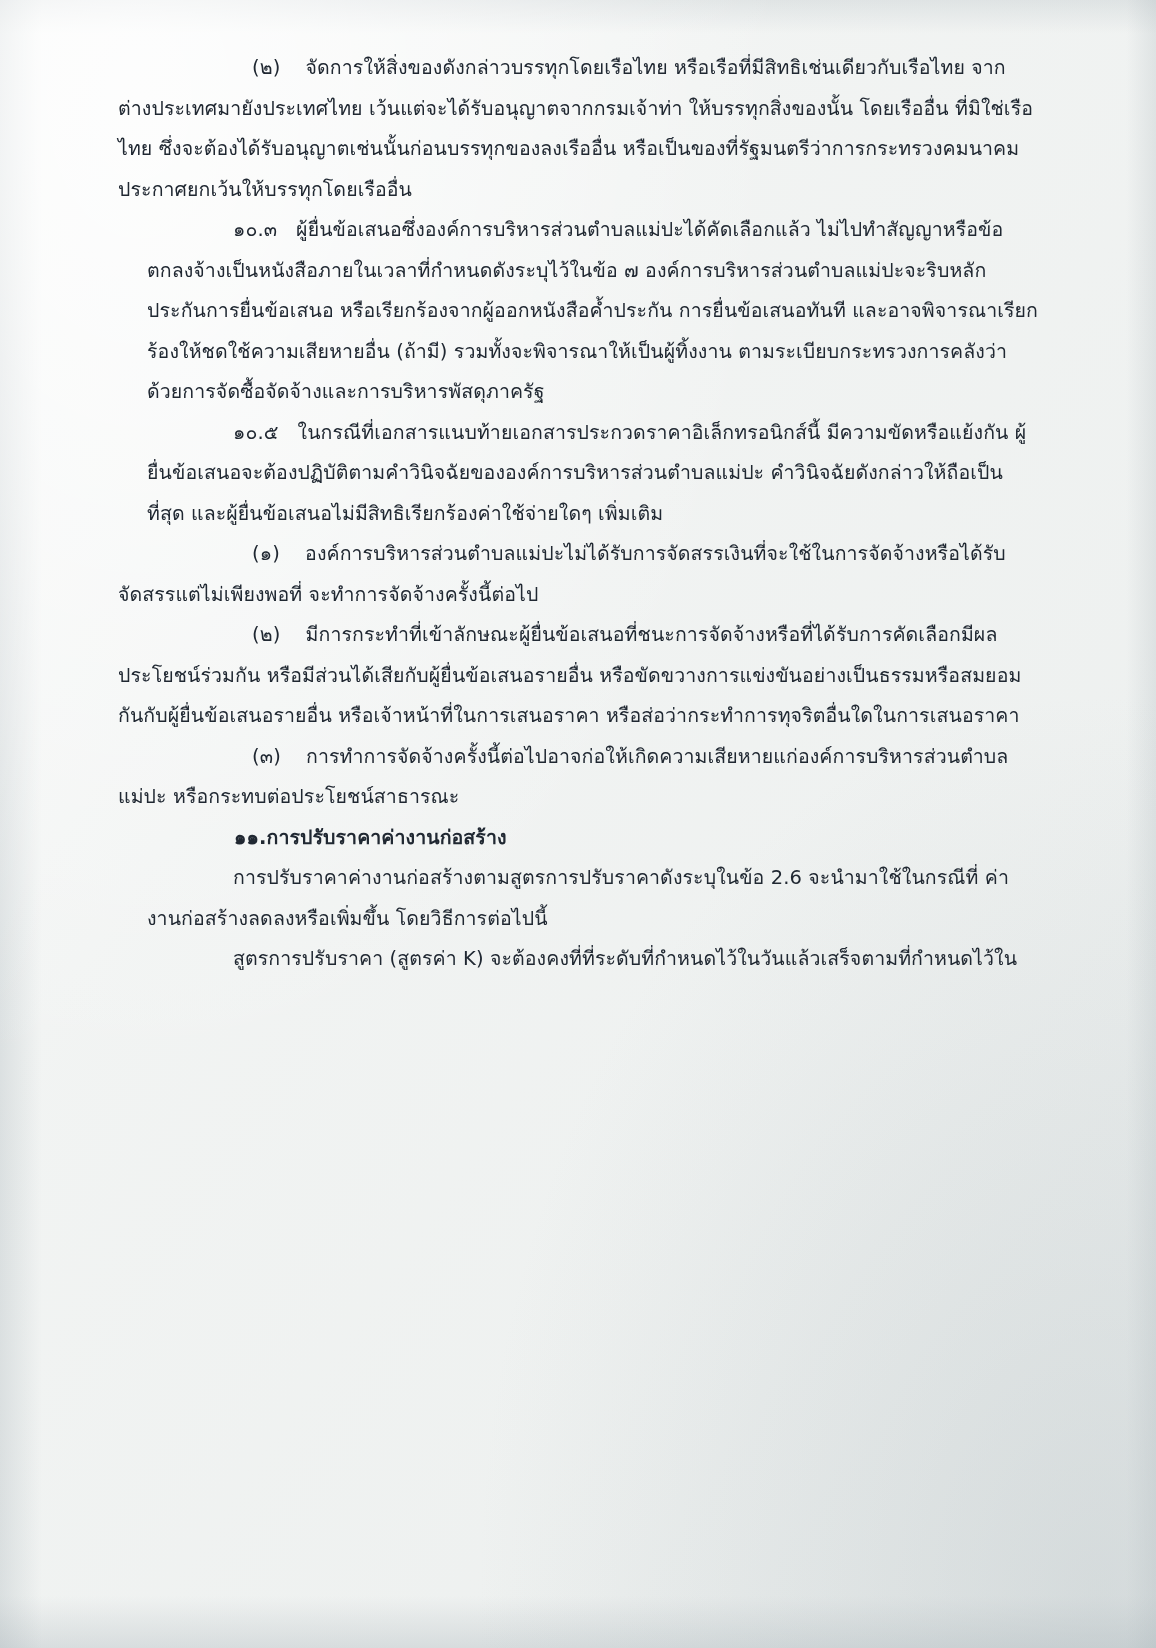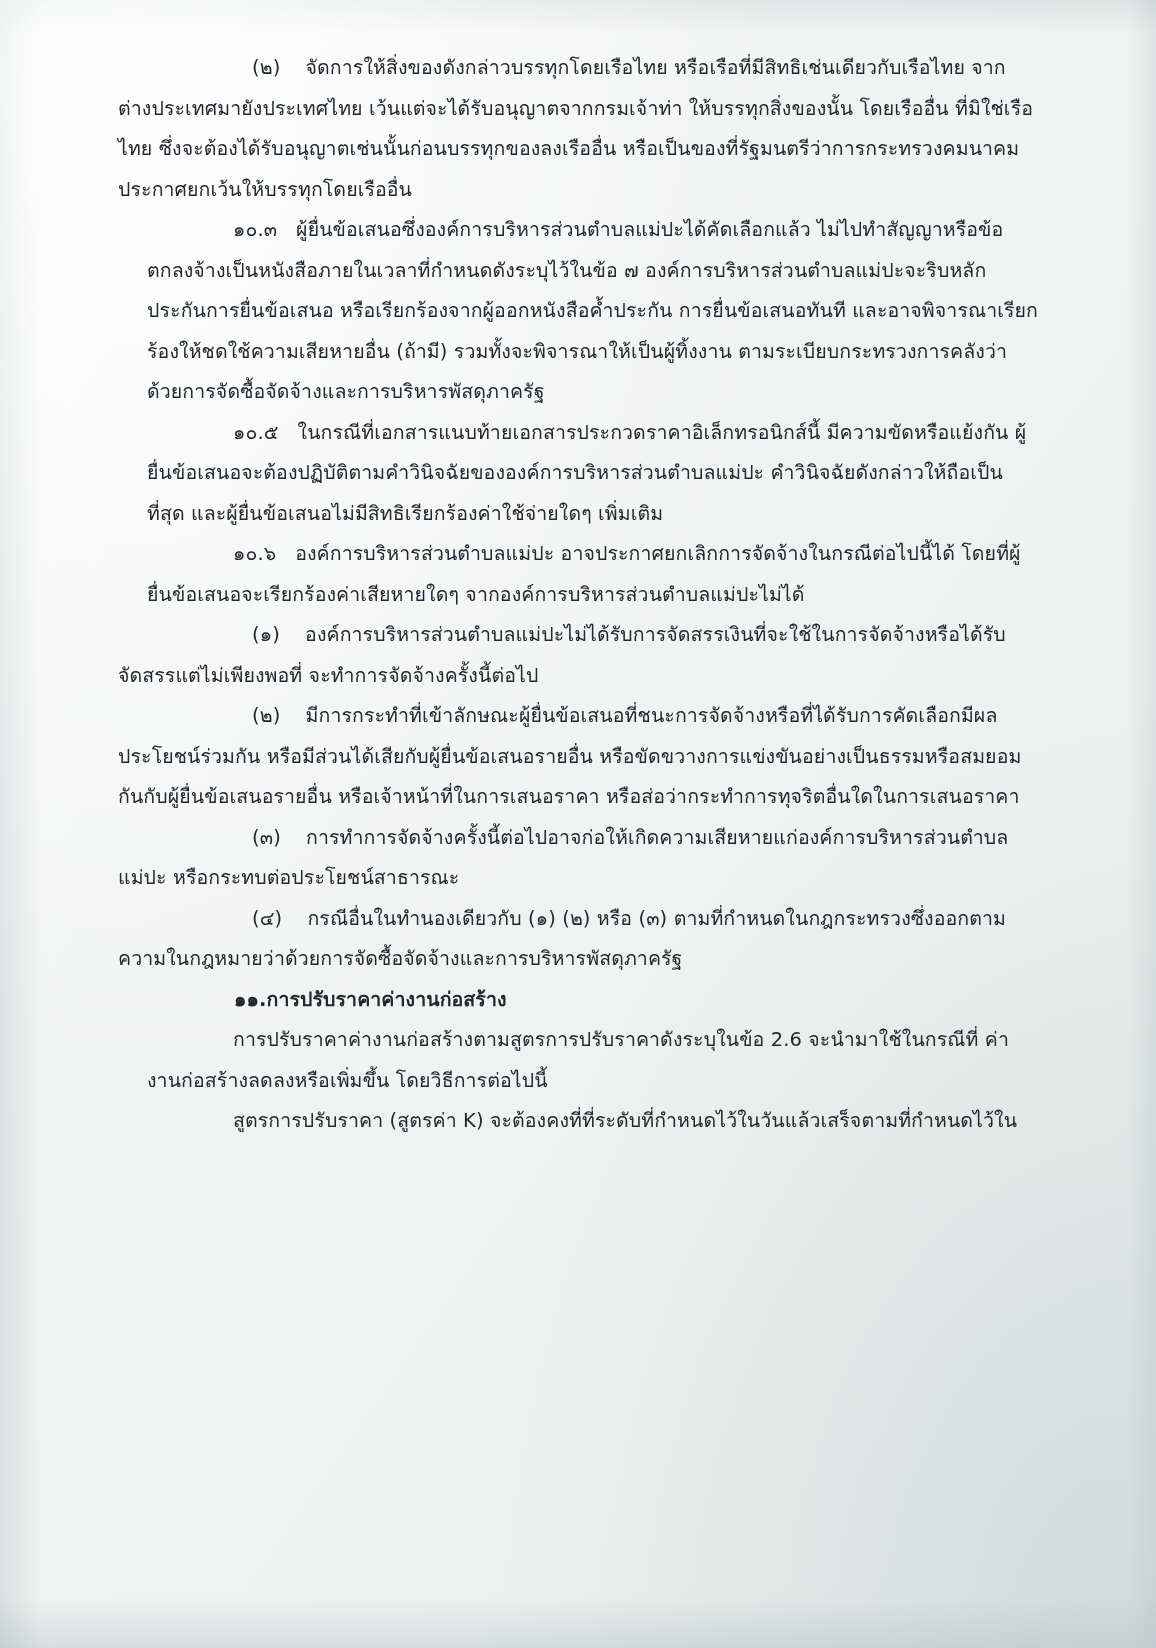--- a/index.html
+++ b/index.html
@@ -63,25 +63,23 @@
 </style>
 </head>
 <body>
 
 <div class="page">
   <div class="content">
 
     <p class="ind-2">(๒)&nbsp;&nbsp;&nbsp;&nbsp;จัดการให้สิ่งของดังกล่าวบรรทุกโดยเรือไทย หรือเรือที่มีสิทธิเช่นเดียวกับเรือไทย จากต่างประเทศมายังประเทศไทย เว้นแต่จะได้รับอนุญาตจากกรมเจ้าท่า ให้บรรทุกสิ่งของนั้น โดยเรืออื่น ที่มิใช่เรือไทย ซึ่งจะต้องได้รับอนุญาตเช่นนั้นก่อนบรรทุกของลงเรืออื่น หรือเป็นของที่รัฐมนตรีว่าการกระทรวงคมนาคมประกาศยกเว้นให้บรรทุกโดยเรืออื่น</p>
     <p class="ind-1">๑๐.๓&nbsp;&nbsp;&nbsp;ผู้ยื่นข้อเสนอซึ่งองค์การบริหารส่วนตำบลแม่ปะได้คัดเลือกแล้ว ไม่ไปทำสัญญาหรือข้อตกลงจ้างเป็นหนังสือภายในเวลาที่กำหนดดังระบุไว้ในข้อ ๗ องค์การบริหารส่วนตำบลแม่ปะจะริบหลักประกันการยื่นข้อเสนอ หรือเรียกร้องจากผู้ออกหนังสือค้ำประกัน การยื่นข้อเสนอทันที และอาจพิจารณาเรียกร้องให้ชดใช้ความเสียหายอื่น (ถ้ามี) รวมทั้งจะพิจารณาให้เป็นผู้ทิ้งงาน ตามระเบียบกระทรวงการคลังว่าด้วยการจัดซื้อจัดจ้างและการบริหารพัสดุภาครัฐ</p>
     <p class="ind-1">๑๐.๕&nbsp;&nbsp;&nbsp;ในกรณีที่เอกสารแนบท้ายเอกสารประกวดราคาอิเล็กทรอนิกส์นี้ มีความขัดหรือแย้งกัน ผู้ยื่นข้อเสนอจะต้องปฏิบัติตามคำวินิจฉัยขององค์การบริหารส่วนตำบลแม่ปะ คำวินิจฉัยดังกล่าวให้ถือเป็นที่สุด และผู้ยื่นข้อเสนอไม่มีสิทธิเรียกร้องค่าใช้จ่ายใดๆ เพิ่มเติม</p>
-    <p class="ind-1">๑๐.๖&nbsp;&nbsp;&nbsp;องค์การบริหารส่วนตำบลแม่ปะ อาจประกาศยกเลิกการจัดจ้างในกรณีต่อไปนี้ได้ โดยที่ผู้ยื่นข้อเสนอจะเรียกร้องค่าเสียหายใดๆ จากองค์การบริหารส่วนตำบลแม่ปะไม่ได้</p>
     <p class="ind-2">(๑)&nbsp;&nbsp;&nbsp;&nbsp;องค์การบริหารส่วนตำบลแม่ปะไม่ได้รับการจัดสรรเงินที่จะใช้ในการจัดจ้างหรือได้รับจัดสรรแต่ไม่เพียงพอที่ จะทำการจัดจ้างครั้งนี้ต่อไป</p>
     <p class="ind-2">(๒)&nbsp;&nbsp;&nbsp;&nbsp;มีการกระทำที่เข้าลักษณะผู้ยื่นข้อเสนอที่ชนะการจัดจ้างหรือที่ได้รับการคัดเลือกมีผลประโยชน์ร่วมกัน หรือมีส่วนได้เสียกับผู้ยื่นข้อเสนอรายอื่น หรือขัดขวางการแข่งขันอย่างเป็นธรรมหรือสมยอมกันกับผู้ยื่นข้อเสนอรายอื่น หรือเจ้าหน้าที่ในการเสนอราคา หรือส่อว่ากระทำการทุจริตอื่นใดในการเสนอราคา</p>
     <p class="ind-2">(๓)&nbsp;&nbsp;&nbsp;&nbsp;การทำการจัดจ้างครั้งนี้ต่อไปอาจก่อให้เกิดความเสียหายแก่องค์การบริหารส่วนตำบลแม่ปะ หรือกระทบต่อประโยชน์สาธารณะ</p>
-    <p class="ind-2">(๔)&nbsp;&nbsp;&nbsp;&nbsp;กรณีอื่นในทำนองเดียวกับ (๑) (๒) หรือ (๓) ตามที่กำหนดในกฎกระทรวงซึ่งออกตามความในกฎหมายว่าด้วยการจัดซื้อจัดจ้างและการบริหารพัสดุภาครัฐ</p>
 
     <p class="heading">
       <span class="num bold">๑๑.</span><span class="bold">การปรับราคาค่างานก่อสร้าง</span>
     </p>
 
     <p class="ind-1">การปรับราคาค่างานก่อสร้างตามสูตรการปรับราคาดังระบุในข้อ 2.6 จะนำมาใช้ในกรณีที่ ค่างานก่อสร้างลดลงหรือเพิ่มขึ้น โดยวิธีการต่อไปนี้</p>
     <p class="ind-1">สูตรการปรับราคา (สูตรค่า K) จะต้องคงที่ที่ระดับที่กำหนดไว้ในวันแล้วเสร็จตามที่กำหนดไว้ใน</p>
 
   </div>
 </div>

